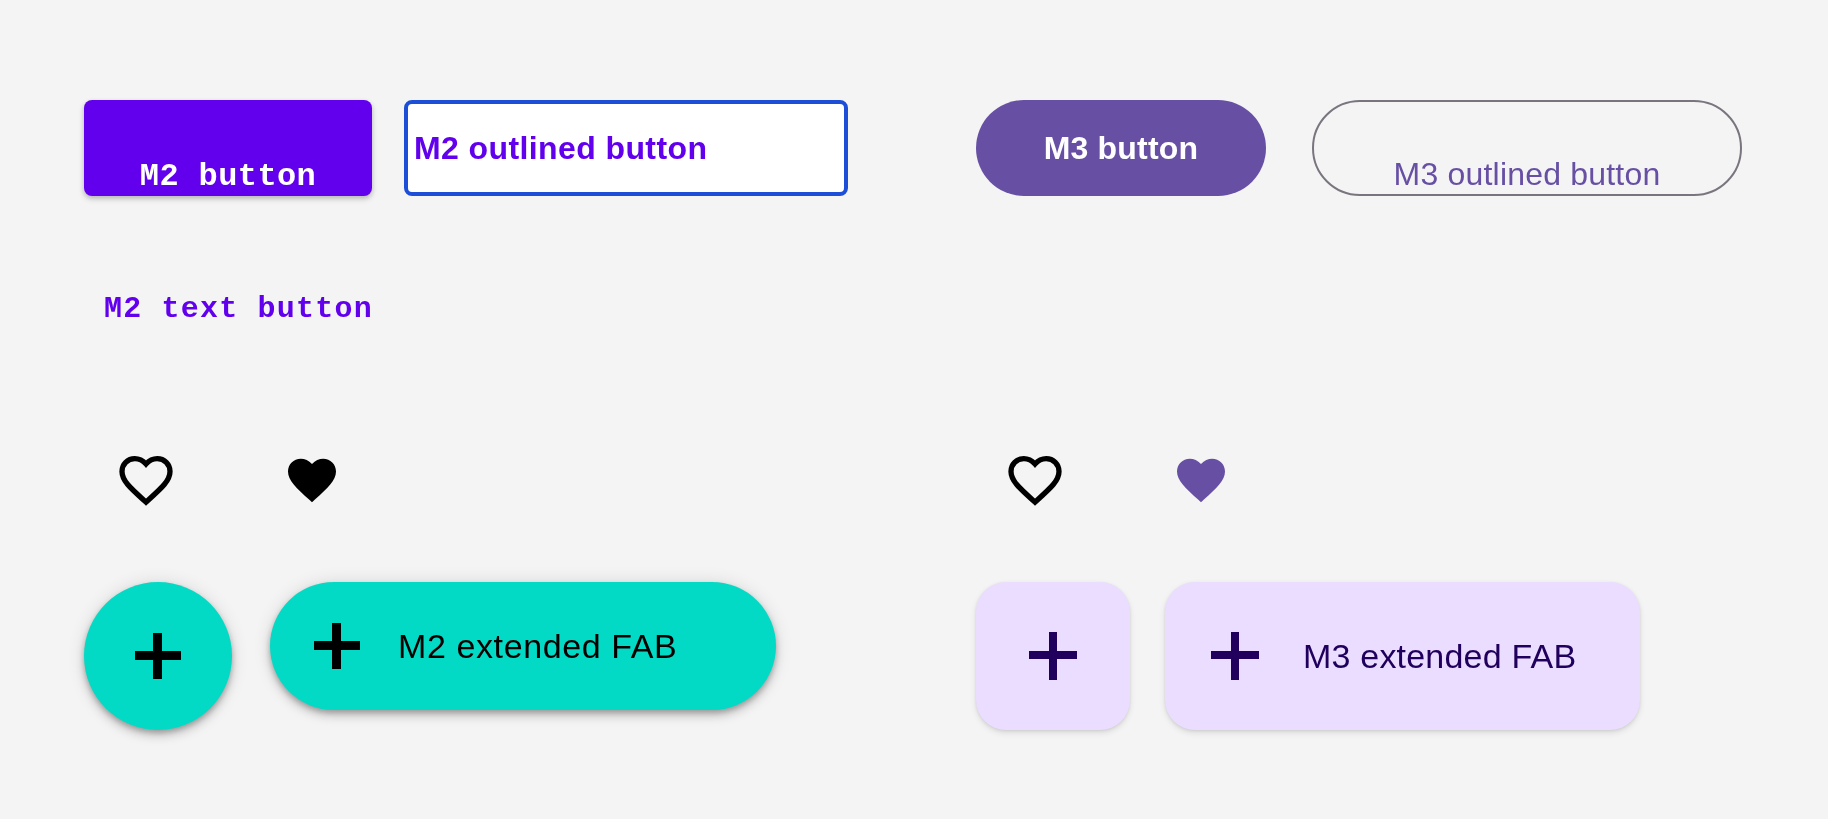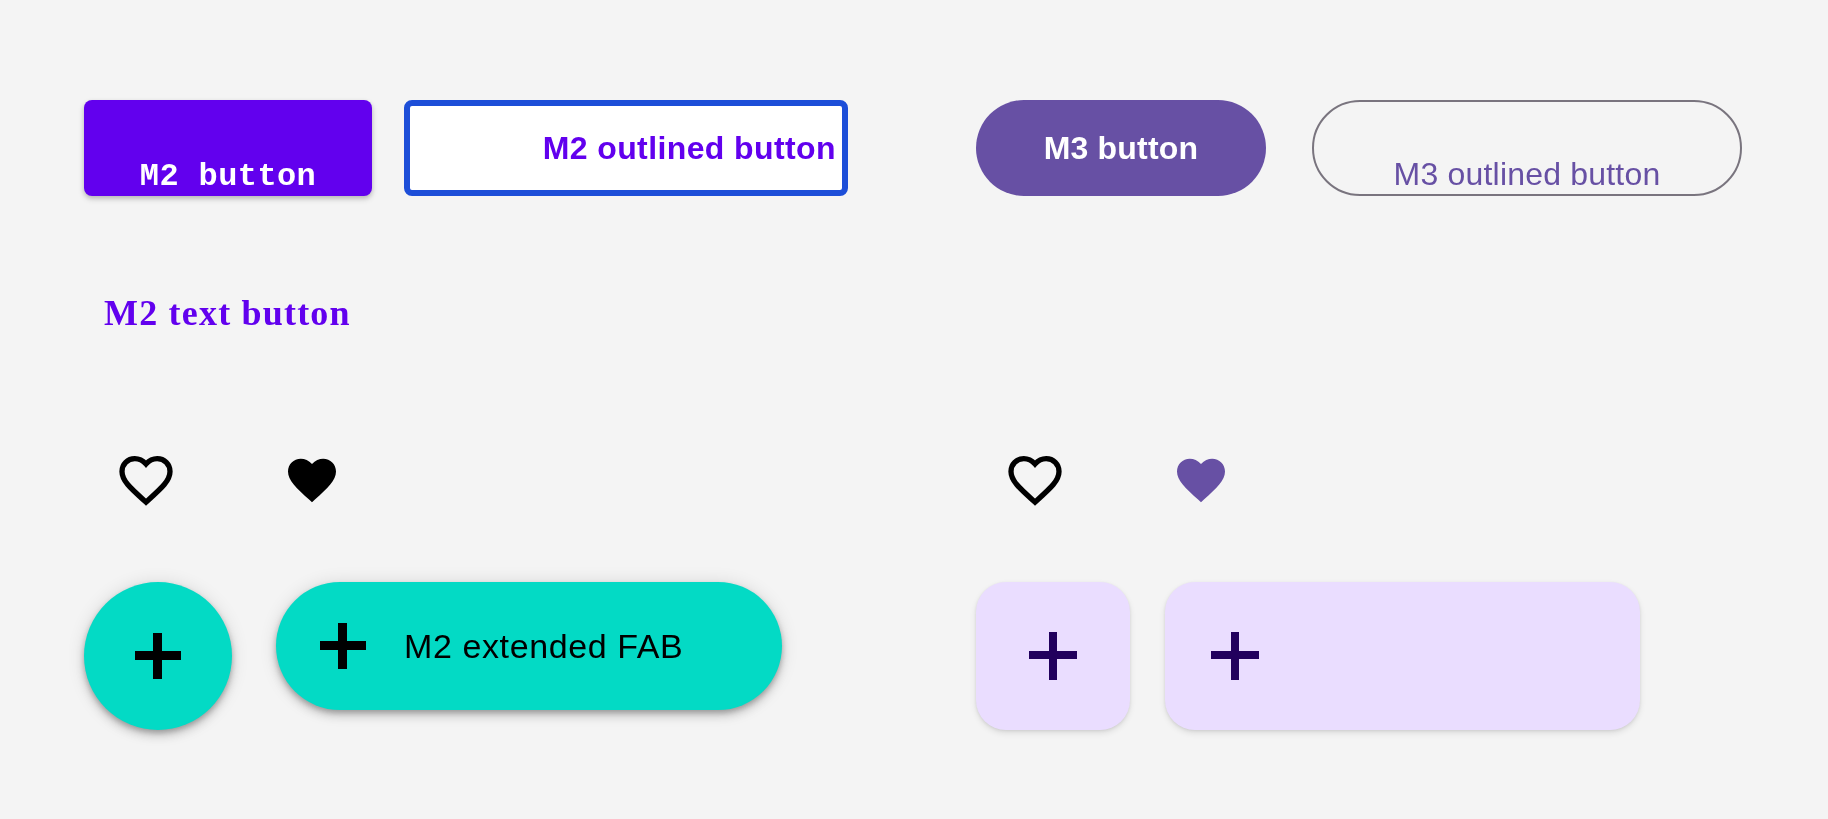--- a/index.html
+++ b/index.html
@@ -41,28 +41,28 @@
     cursor: pointer;
     font-family: Liberation Mono, monospace;
   }
 
   
   .m2-outlined {
     left: 404px; top: 100px;
     width: 444px; height: 96px;
     background: #ffffff;
     color: #6200ee;
-    border: 6px solid #1d4ed8;
+    border: 4px solid #1d4ed8;
     border-radius: 8px;
     font-size: 32px;
     font-weight: bold;
     letter-spacing: 0.4px;
     display: flex;
     align-items: center;
-    justify-content: flex-end;
+    justify-content: flex-start;
     cursor: pointer;
     font-family: "Liberation Sans", sans-serif;
   }
 
   
   .m3-button {
     left: 976px; top: 100px;
     width: 290px; height: 96px;
     background: #6750a4;
     color: #ffffff;
@@ -91,30 +91,30 @@
     display: flex;
     align-items: flex-end;
     justify-content: center;
     cursor: pointer;
     font-family: "Liberation Sans", sans-serif;
   }
 
   
   .m2-text-button {
     left: 104px; top: 292px;
-    font-size: 36px;
+    font-size: 30px;
     font-weight: bold;
     letter-spacing: 1.2px;
     color: #6200ee;
     cursor: pointer;
     background: none;
     border: none;
     padding: 0;
     white-space: nowrap;
-    font-family: Liberation Serif, serif;
+    font-family: Liberation Mono, monospace;
   }
   .m3-text-button {
     left: 1006px; top: 292px;
     font-size: 30px;
     letter-spacing: 0.2px;
     color: #6750a4;
     cursor: pointer;
     background: none;
     border: none;
     padding: 0;
@@ -145,21 +145,21 @@
     background: #03dac5;
     border: none;
     border-radius: 50%;
     display: flex;
     align-items: center;
     justify-content: center;
     box-shadow: 0 6px 10px rgba(0,0,0,0.14), 0 1px 18px rgba(0,0,0,0.12), 0 3px 5px rgba(0,0,0,0.20);
     cursor: pointer;
   }
   .m2-fab-extended {
-    left: 276px; top: 582px;
+    left: 270px; top: 582px;
     width: 506px; height: 128px;
     background: #03dac5;
     border: none;
     border-radius: 64px;
     display: flex;
     align-items: center;
     justify-content: flex-start;
     padding-left: 44px;
     gap: 38px;
     box-shadow: 0 6px 10px rgba(0,0,0,0.14), 0 1px 18px rgba(0,0,0,0.12), 0 3px 5px rgba(0,0,0,0.20);
@@ -297,15 +297,16 @@
       <i></i>
         <i></i>
     </span>
   </button>
 
   <button class="abs m3-fab-extended">
     <span class="plus plus-m3">
       <i></i>
         <i></i>
     </span>
+    <span class="m3-fab-label">M3 extended FAB</span>
   </button>
 
 </div>
 
 </body></html>

